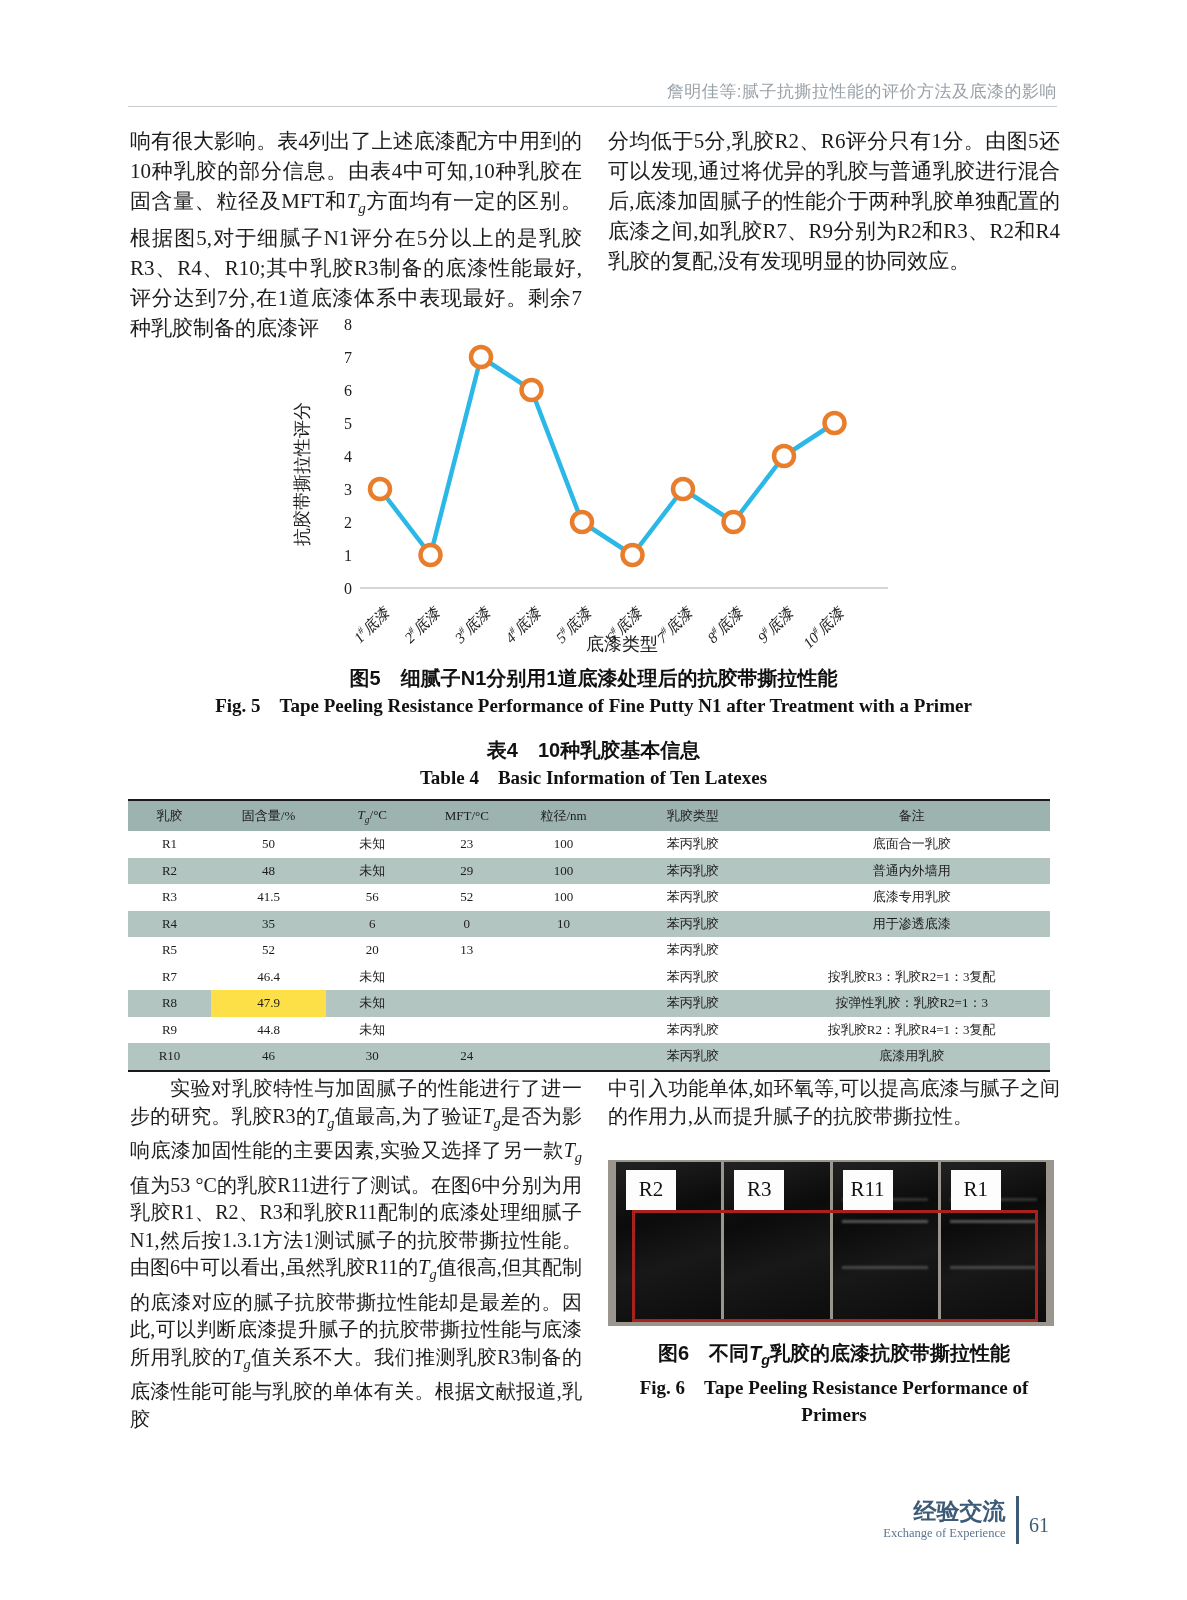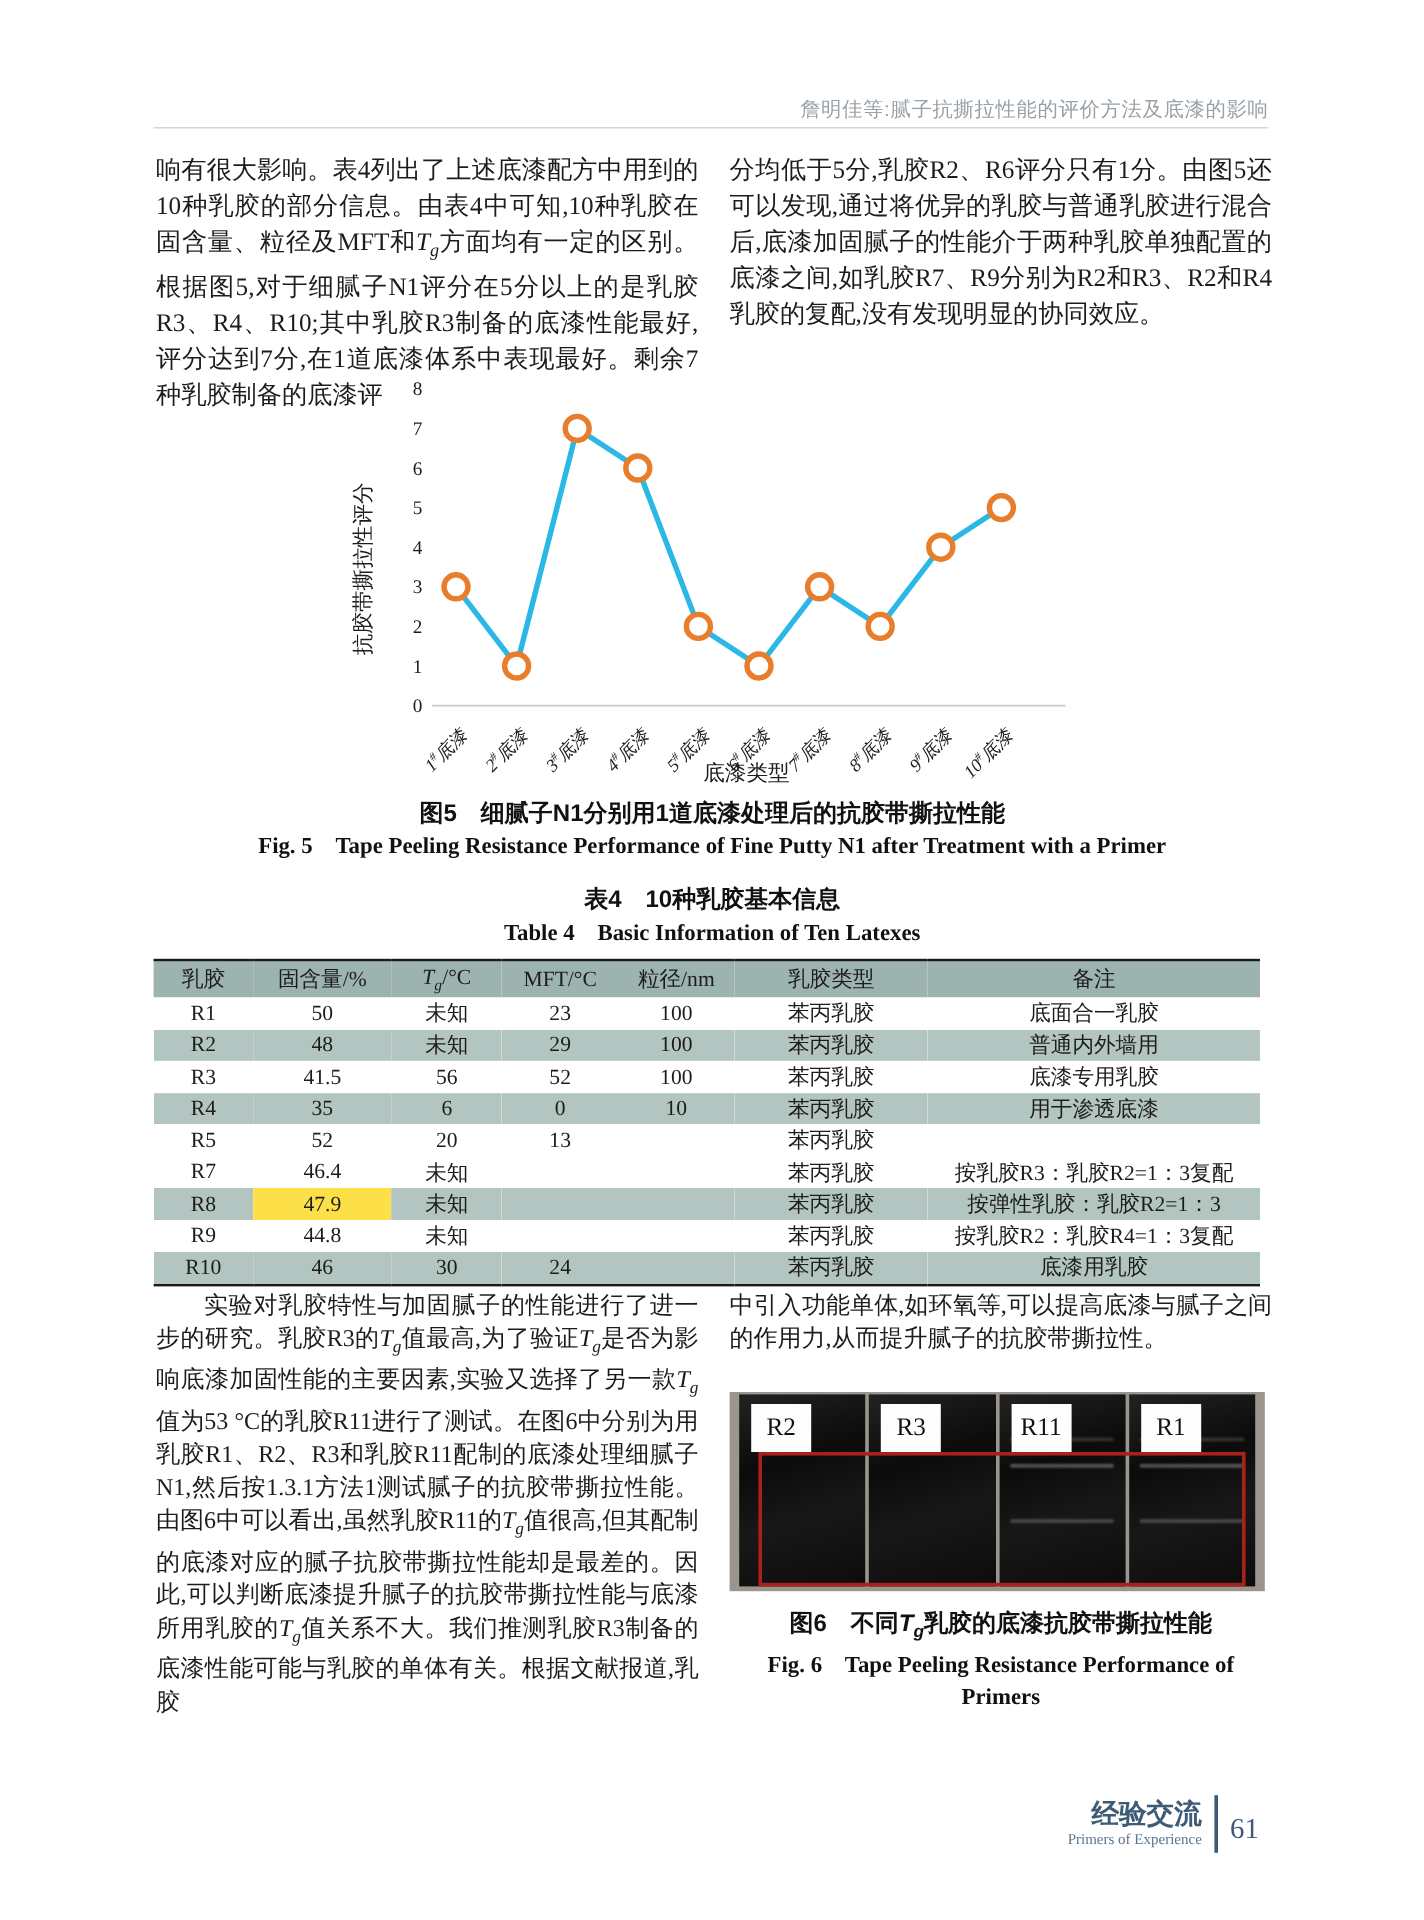--- a/index.html
+++ b/index.html
@@ -40,21 +40,21 @@
   .caption-block { position:absolute; left:0; width:100%; text-align:center; }
   .fig-zh { font-family:"Liberation Sans", sans-serif; font-weight:bold; font-size:20px; line-height:28px; color:#111; }
   .fig-en { font-family:"Liberation Serif", serif; font-weight:bold; font-size:19px; line-height:27px; color:#111; }
   #fig5-caption { top:664px; }
   #table4-title { top:736px; }
 
   
   .table4 {
     position:absolute; left:128px; top:799px; width:922px;
     border-collapse:collapse; table-layout:fixed;
-    font-size:18px;
+    font-size:13px;
     border-top:2px solid #1a1a1a; border-bottom:2px solid #1a1a1a;
   }
   .table4 th {
     font-weight:normal; height:30px; text-align:center; padding:0 2px;
   }
   .table4 td { height:26.5px; text-align:center; padding:0 2px; white-space:nowrap; overflow:hidden; }
 
   
   .photo {
     position:relative; width:446px; height:166px; margin-top:30px;
@@ -80,21 +80,21 @@
   .red-rect { position:absolute; left:24px; right:16px; top:50px; height:106px; border:3px solid #a8211b; }
 
   #fig6-caption { margin-top:13px; text-align:center; }
 
   
   .footer { position:absolute; top:1496px; right:138px; display:flex; align-items:center; gap:10px; }
   .footer-left { text-align:right; }
   .footer-zh { font-family:"Liberation Sans", sans-serif; font-weight:bold; font-size:23px; color:#3d5a77; line-height:24px; }
   .footer-en { font-family:"Liberation Serif", serif; font-size:12.5px; color:#5b768f; margin-top:3px; }
   .footer-bar { width:3.5px; height:48px; background:#3d5a77; }
-  .footer-page { font-family:"Liberation Serif", serif; font-size:24px; color:#3d5a77; padding-top:10px; }
+  .footer-page { font-family:"Liberation Serif", serif; font-size:20px; color:#3d5a77; padding-top:10px; }
 </style>
 </head>
 <body>
 
 <div class="page">
 
   <div class="running-head">詹明佳等:腻子抗撕拉性能的评价方法及底漆的影响</div>
   <hr class="head-rule">
 
   <div class="cols" id="intro">
@@ -292,19 +292,19 @@
       <div id="fig6-caption">
         <div class="fig-zh">图6　不同<i>T</i><sub>g</sub>乳胶的底漆抗胶带撕拉性能</div>
         <div class="fig-en">Fig. 6　Tape Peeling Resistance Performance of Primers</div>
       </div>
     </div>
   </div>
 
   <div class="footer">
     <div class="footer-left">
       <div class="footer-zh">经验交流</div>
-      <div class="footer-en">Primers of Experience</div>
+      <div class="footer-en">Exchange of Experience</div>
     </div>
     <div class="footer-bar"></div>
     <div class="footer-page">61</div>
   </div>
 
 </div>
 
 </body></html>

